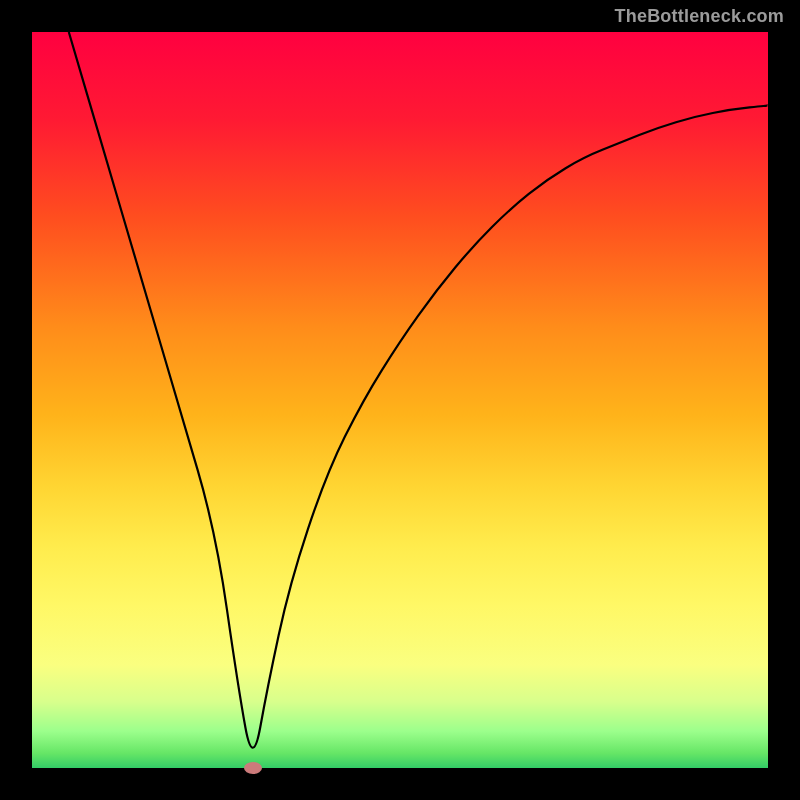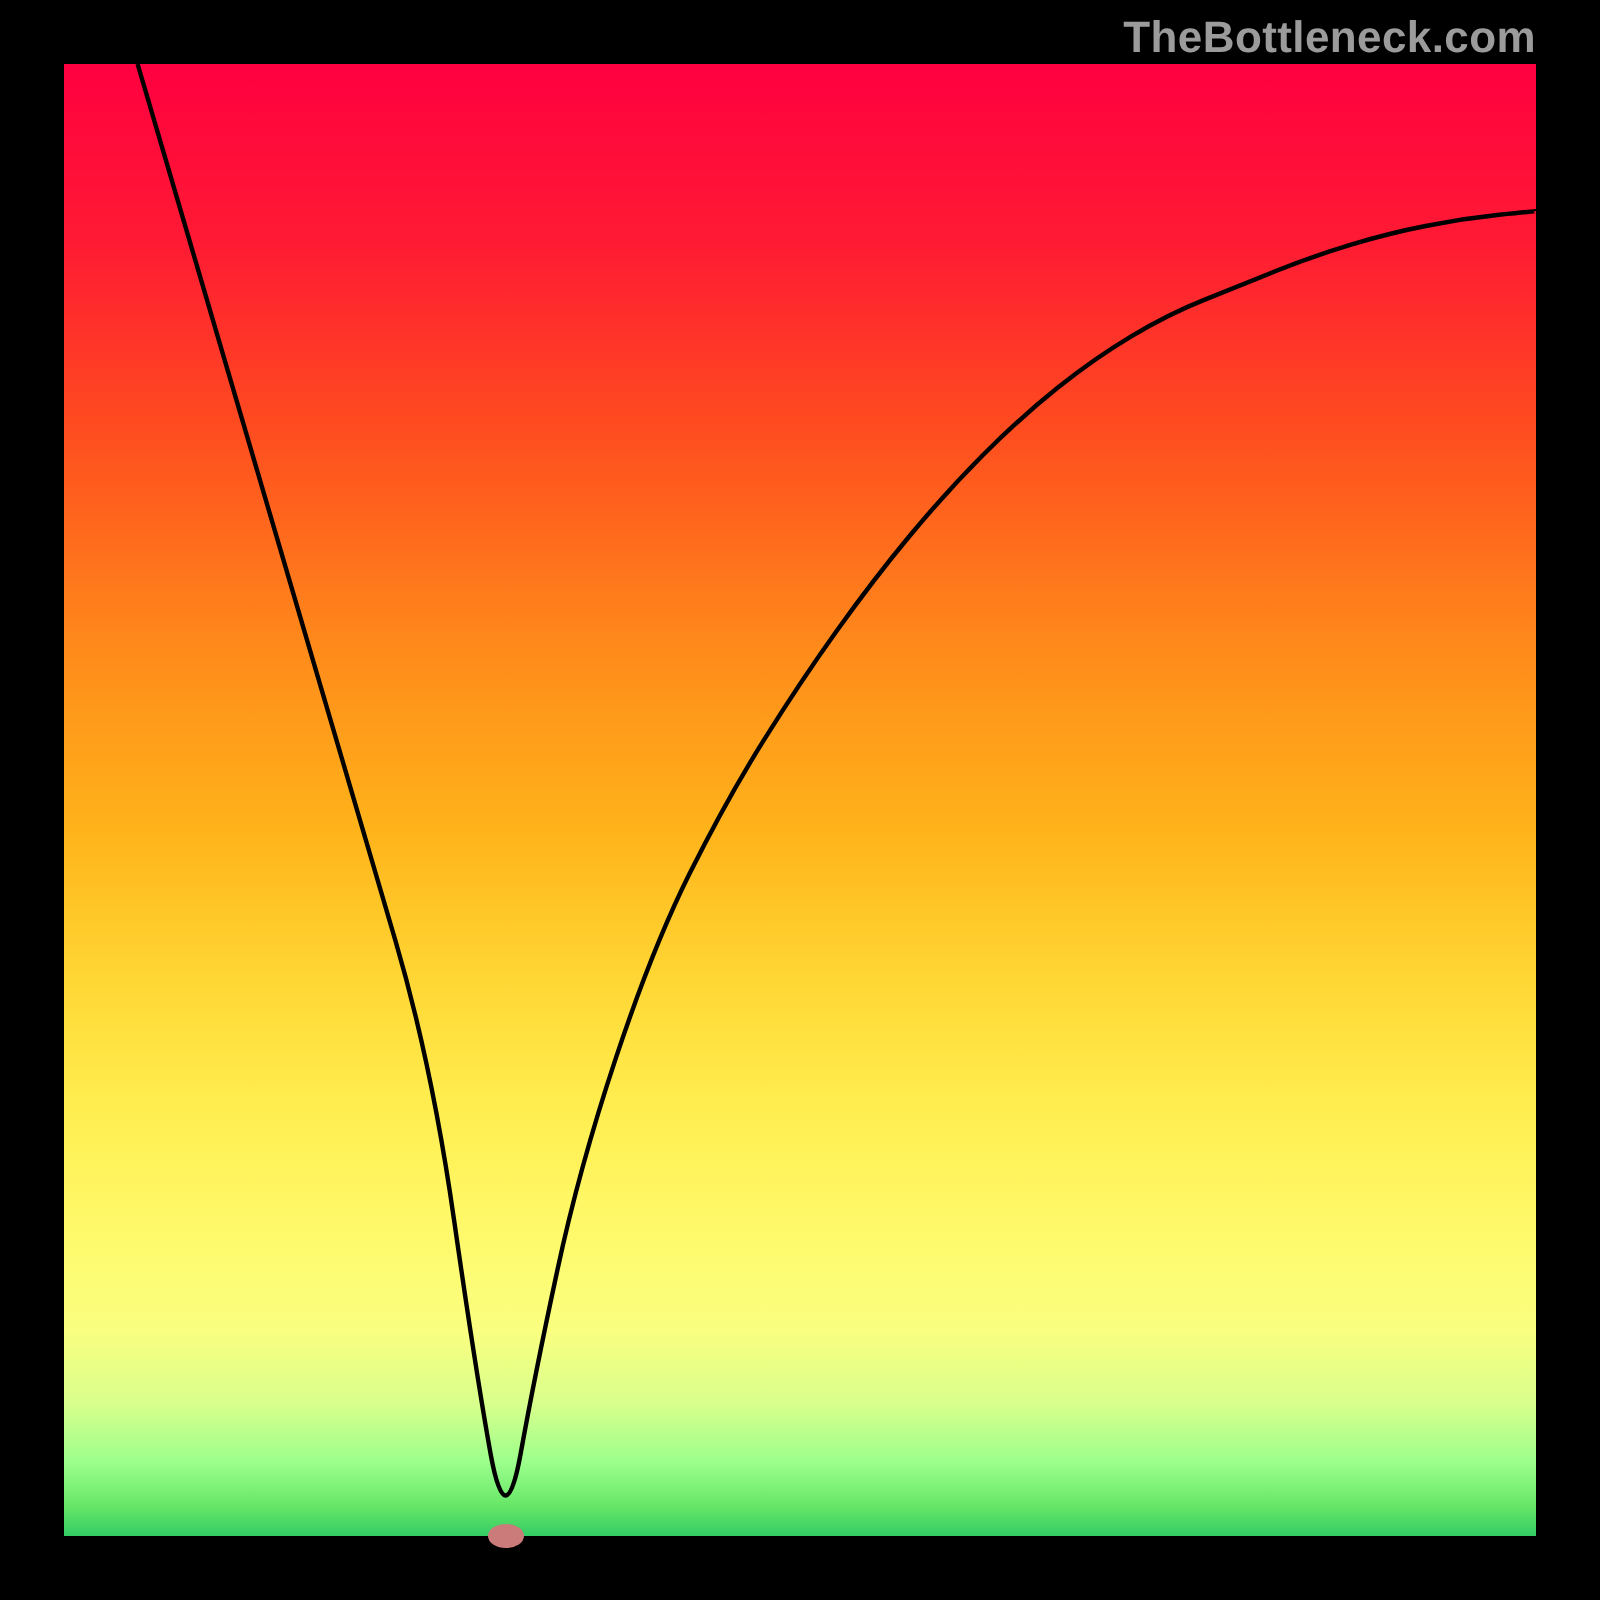--- a/index.html
+++ b/index.html
@@ -42,23 +42,23 @@
     );
   }
   .marker {
     position: absolute;
     border-radius: 50% / 50%;
     background: #cc7b7b;
   }
   .watermark {
     position: absolute;
     top: 6px;
-    right: 32px;
+    right: 16px;
     color: #9b9b9b;
-    font-size: 22px;
+    font-size: 18px;
     font-weight: 600;
     letter-spacing: 0.2px;
   }
   svg.curve {
     position: absolute;
     left: 0;
     top: 0;
     width: 100%;
     height: 100%;
     overflow: visible;

